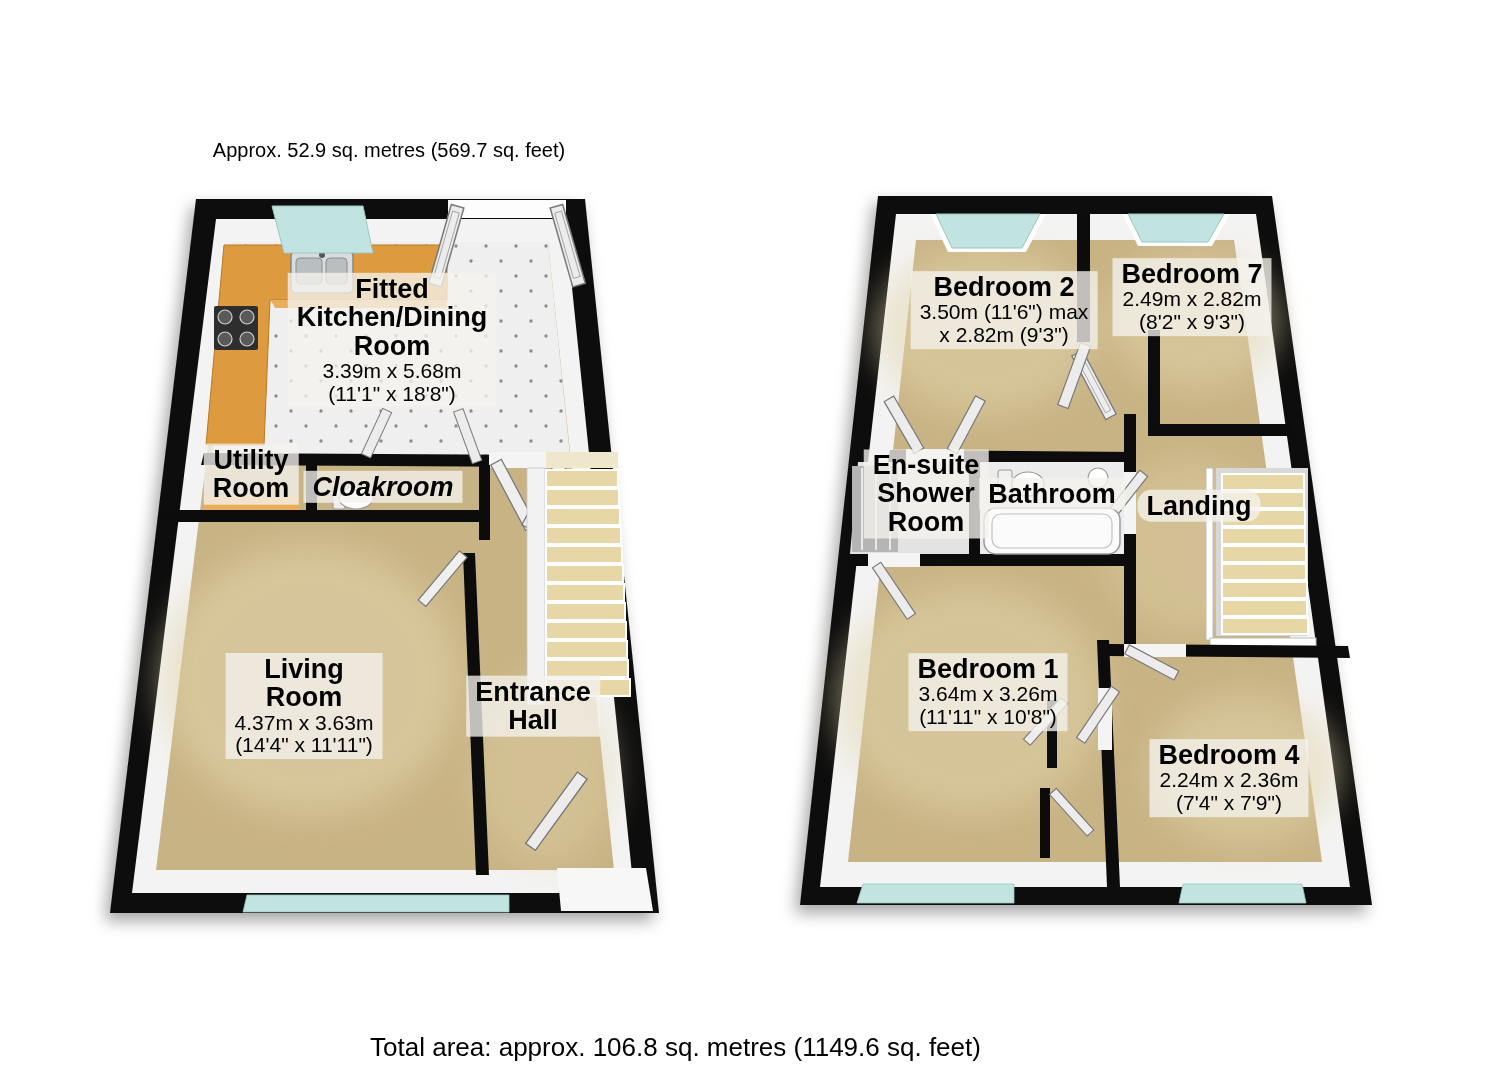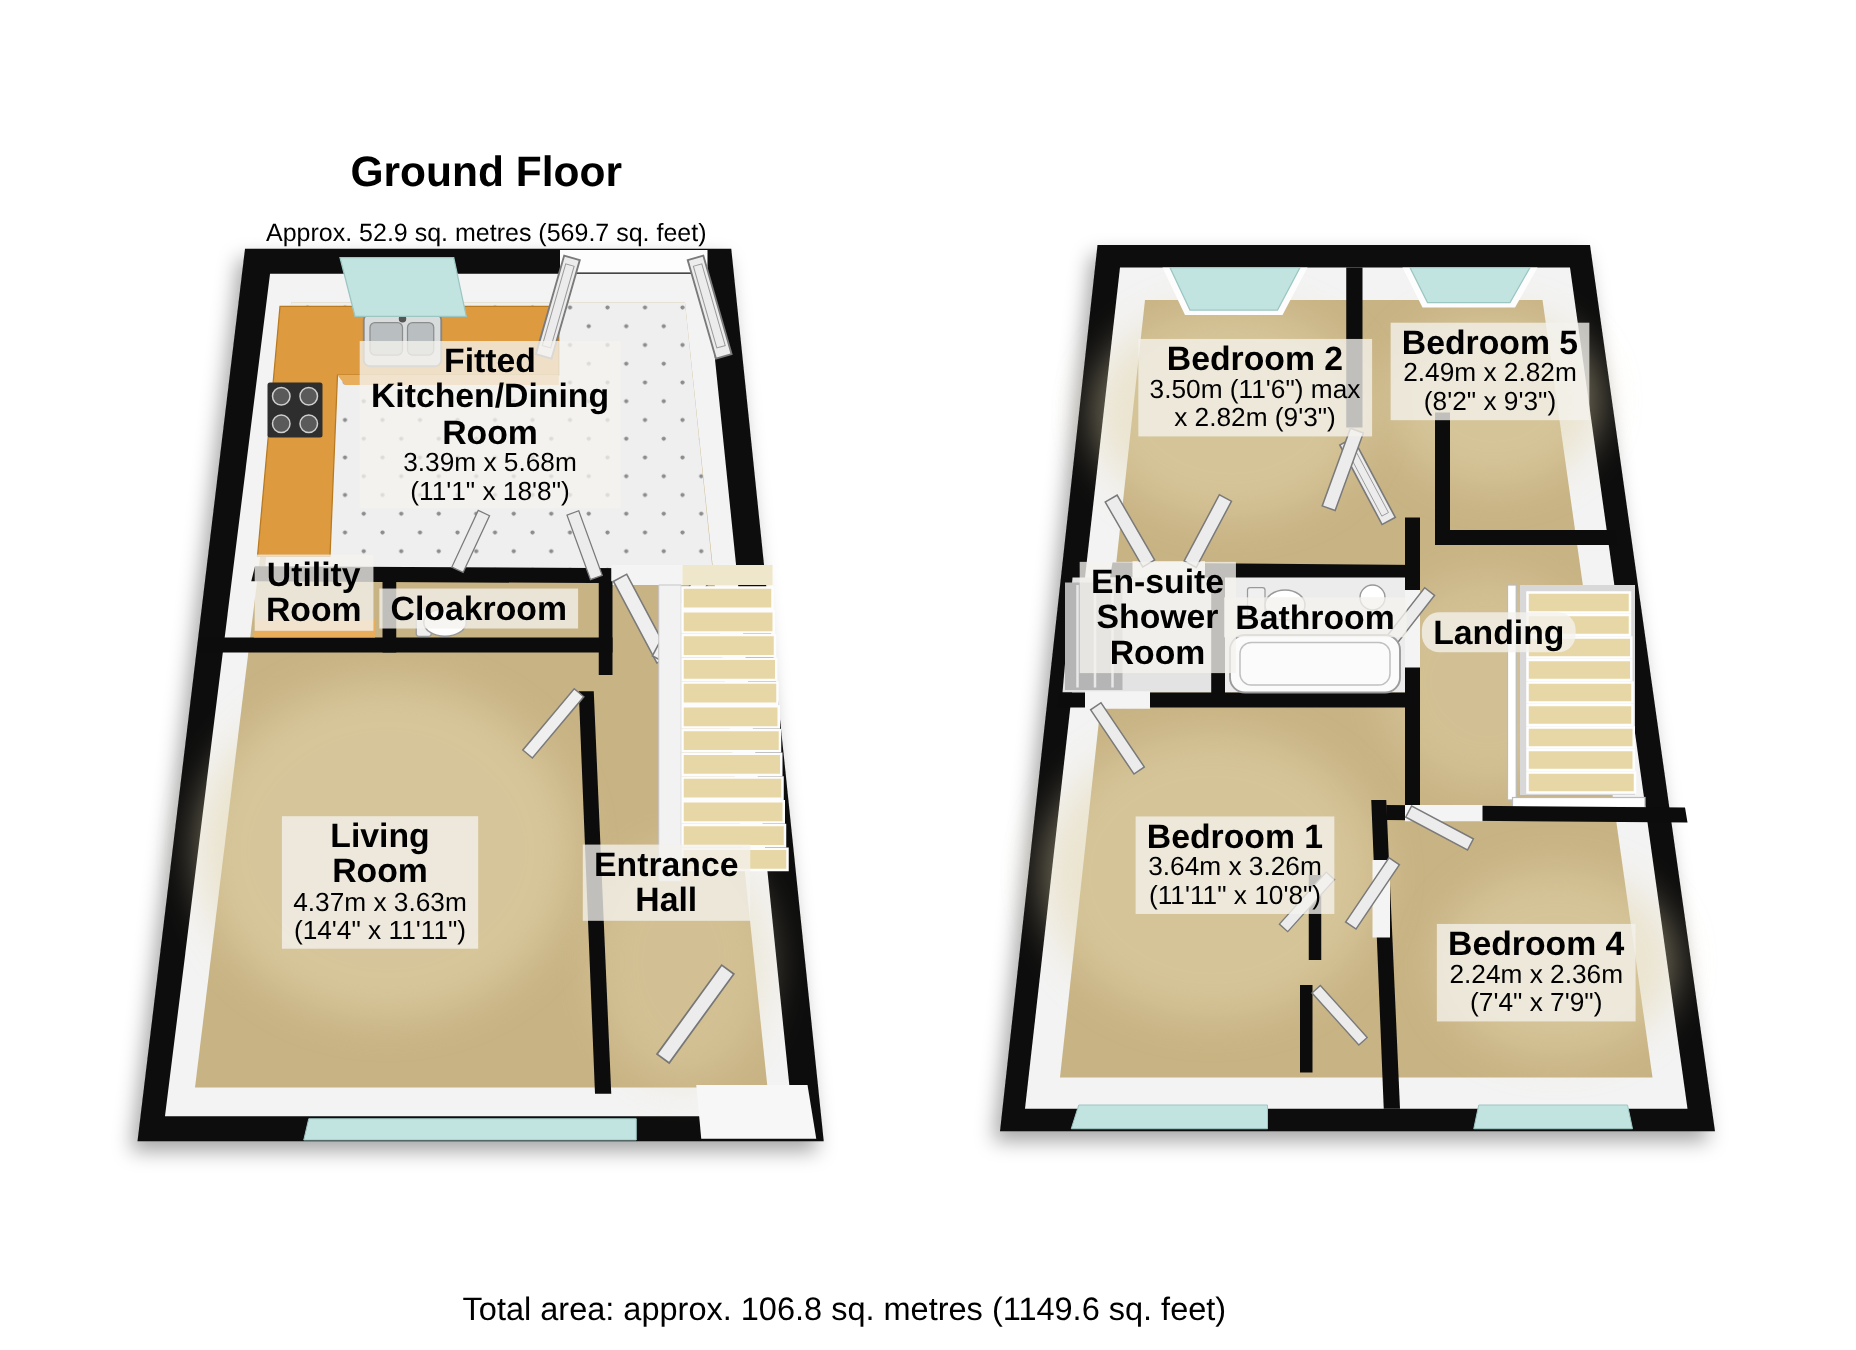--- a/index.html
+++ b/index.html
@@ -237,58 +237,57 @@
     <g transform="rotate(-42 1056 794)">
       <rect x="1051" y="790" width="9" height="56" fill="#ececec" stroke="#7a7a7a" stroke-width="1.1"></rect>
     </g>
 
     <polygon points="863,884 1014,884 1014,903 857,903" style="fill:var(--window-glass)" stroke="#9cc6c2" stroke-width="0.8"></polygon>
     <polygon points="1183,884 1302,884 1306,903 1179,903" style="fill:var(--window-glass)" stroke="#9cc6c2" stroke-width="0.8"></polygon>
   </g>
 </svg>
 
 <div class="floor-title" style="left:139px;top:120px;width:500px;">
-  <div class="t">Ground Floor</div>
   <div class="s">Approx. 52.9 sq. metres (569.7 sq. feet)</div>
 </div>
 <div class="floor-title" style="left:833px;top:130px;width:500px;">
 </div>
 
 <div class="room-label" style="left:392px;top:340px;">
   <div class="room-name">Fitted
 Kitchen/Dining
 Room</div>
   <div class="room-dims">3.39m x 5.68m
 (11'1" x 18'8")</div>
 </div>
 <div class="room-label" style="left:251px;top:474px;">
   <div class="room-name">Utility
 Room</div>
 </div>
-<div class="room-label" style="left:383px;top:487px;">
+<div class="room-label" style="left:383px;top:487px;font-style:italic;">
   <div class="room-name">Cloakroom</div>
 </div>
 <div class="room-label" style="left:304px;top:673px;margin-top:33px;">
   <div class="room-name">Living
 Room</div>
   <div class="room-dims">4.37m x 3.63m
 (14'4" x 11'11")</div>
 </div>
 <div class="room-label" style="left:533px;top:706px;">
   <div class="room-name">Entrance
 Hall</div>
 </div>
 
 <div class="room-label" style="left:1004px;top:310px;">
   <div class="room-name">Bedroom 2</div>
   <div class="room-dims">3.50m (11'6") max
 x 2.82m (9'3")</div>
 </div>
 <div class="room-label" style="left:1192px;top:297px;">
-  <div class="room-name">Bedroom 5</div>
+  <div class="room-name">Bedroom 7</div>
   <div class="room-dims">2.49m x 2.82m
 (8'2" x 9'3")</div>
 </div>
 <div class="room-label" style="left:926px;top:494px;">
   <div class="room-name">En-suite
 Shower
 Room</div>
 </div>
 <div class="room-label" style="left:1052px;top:494px;">
   <div class="room-name">Bathroom</div>

